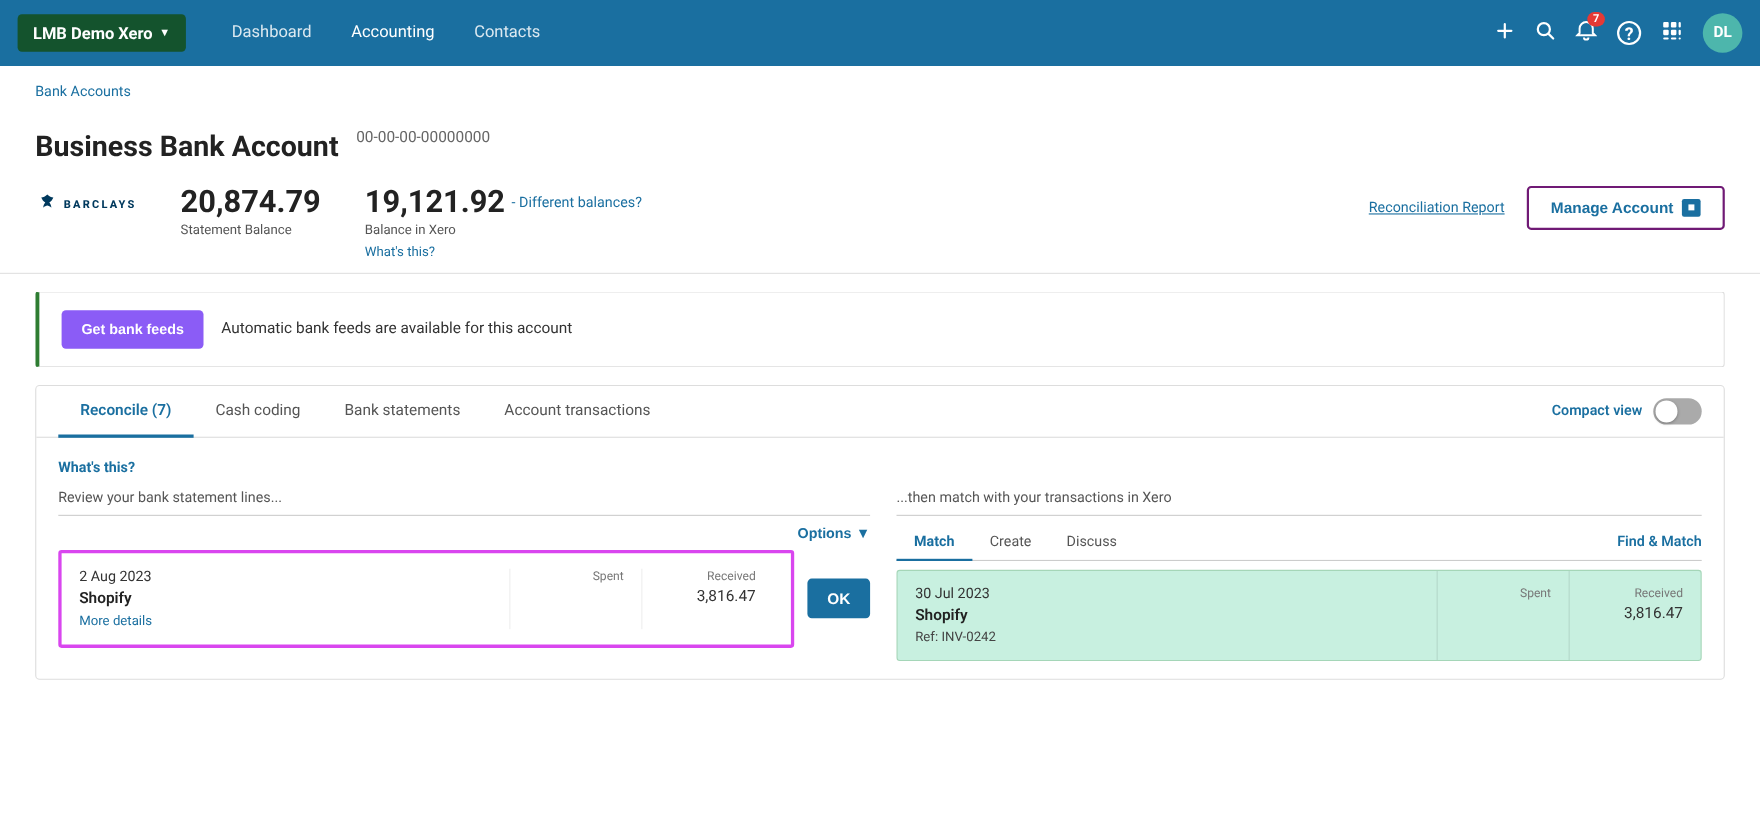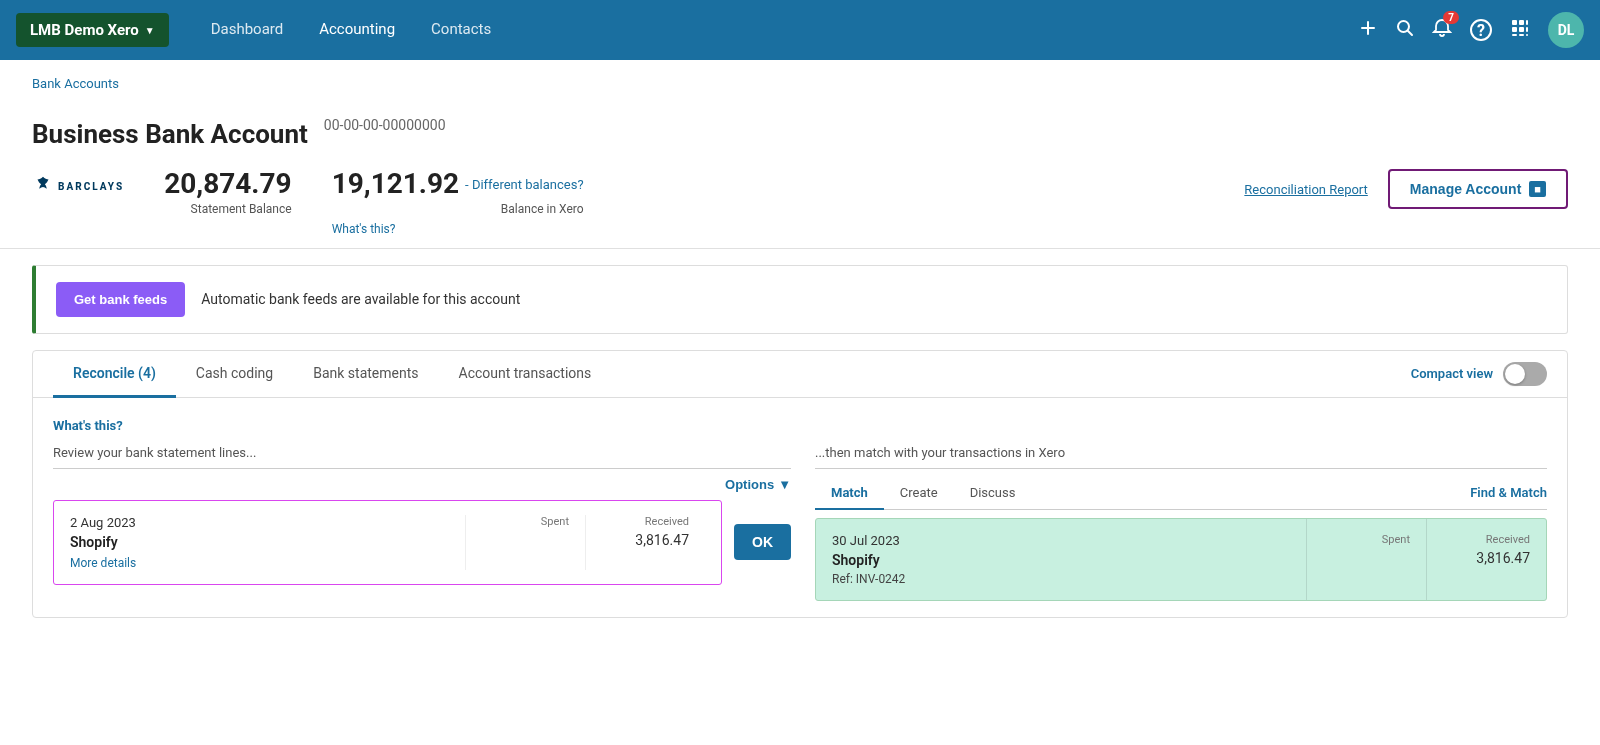--- a/index.html
+++ b/index.html
@@ -109,21 +109,21 @@
       font-weight: 700;
       letter-spacing: 1px;
       margin-top: 6px;
     }
     .barclays-eagle {
       width: 22px;
       height: 22px;
     }
     .balance-block { display: flex; flex-direction: column; }
     .balance-amount { font-size: 28px; font-weight: 700; color: #222; line-height: 1.1; }
-    .balance-label { font-size: 12px; color: #555; margin-top: 2px; text-align: right; }
+    .balance-label { font-size: 12px; color: #555; margin-top: 2px; }
     .whats-this { color: #1a6fa0; font-size: 12px; cursor: pointer; margin-top: 6px; }
     .different-balances { color: #1a6fa0; cursor: pointer; font-size: 13px; }
     .balance-xero-row { display: flex; align-items: center; gap: 6px; }
     .balance-right {
       margin-left: auto;
       display: flex;
       align-items: center;
       gap: 20px;
     }
     .reconciliation-link {
@@ -277,21 +277,21 @@
       font-weight: 600;
       cursor: pointer;
       display: flex;
       align-items: center;
       gap: 4px;
     }
 
     
     .txn-card {
       background: #fff;
-      border: 1px solid #d946ef;
+      border: 3px solid #d946ef;
       border-radius: 3px;
       padding: 14px 16px;
       display: flex;
       align-items: stretch;
       gap: 0;
     }
     .txn-info { flex: 1; }
     .txn-date { font-size: 13px; color: #333; margin-bottom: 4px; }
     .txn-name { font-size: 14px; font-weight: 600; color: #222; margin-bottom: 4px; }
     .txn-link { color: #1a6fa0; font-size: 12px; cursor: pointer; }
@@ -476,21 +476,21 @@
   </div>
 
   <div class="bank-feeds-banner">
     <button class="get-feeds-btn">Get bank feeds</button>
     <span class="bank-feeds-text">Automatic bank feeds are available for this account</span>
   </div>
 
   <div class="tabs-container">
     <div class="tabs-header">
       <div class="tab active">
-        <span>Reconcile (4)</span>
+        <span>Reconcile (7)</span>
       </div>
       <div class="tab">
         <span>Cash coding</span>
       </div>
       <div class="tab">
         <span>Bank statements</span>
       </div>
       <div class="tab">
         <span>Account transactions</span>
       </div>

